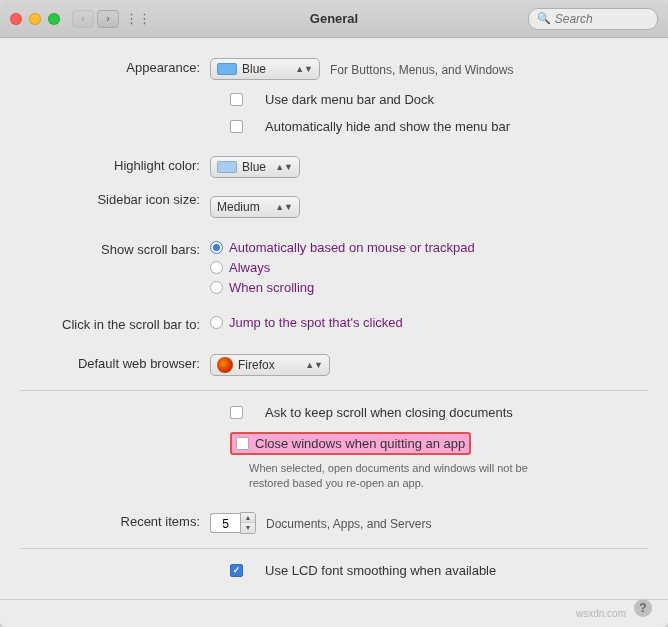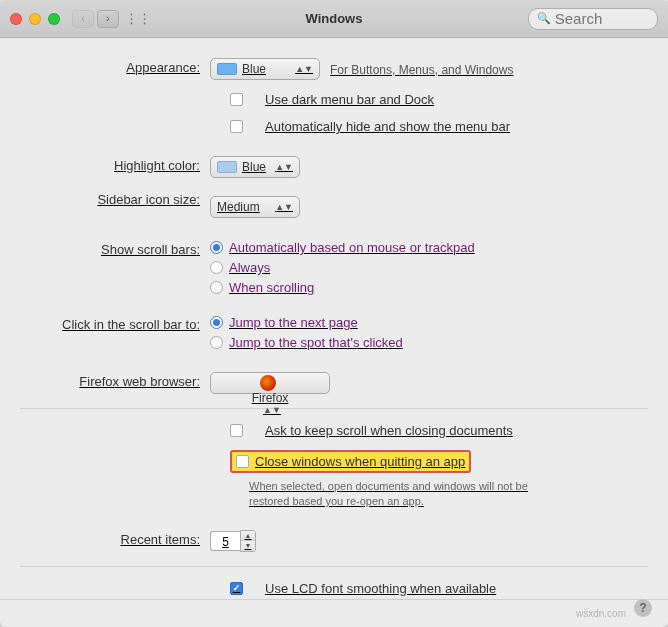--- a/index.html
+++ b/index.html
@@ -106,23 +106,24 @@
       border-radius: 10px;
       padding: 2px 8px;
       width: 130px;
       height: 22px;
     }
 
     .search-box input {
       border: none;
       background: transparent;
       outline: none;
-      font-size: 15px;
+      font-size: 12px;
       color: #555;
       width: 100%;
+      font-style: italic;
     }
 
     .search-icon-sym {
       color: #999;
       font-size: 11px;
       margin-right: 4px;
     }
 
     
     .content {
@@ -130,21 +131,20 @@
       padding: 20px 0 20px 0;
       overflow-y: auto;
       background: #ececec;
     }
 
     .settings-row {
       display: flex;
       align-items: flex-start;
       margin-bottom: 12px;
       padding: 0 30px;
-      text-decoration: underline;
     }
 
     .settings-row.indent {
       padding-left: 230px;
     }
 
     .row-label {
       text-align: right;
       min-width: 170px;
       margin-right: 10px;
@@ -284,21 +284,21 @@
 
     
     .separator {
       height: 1px;
       background: #d0d0d0;
       margin: 14px 20px;
     }
 
     
     .highlighted-row {
-      background: #fde047;
+      background: #f9a8d4;
       border: 2px solid #e05050;
       border-radius: 3px;
       padding: 2px 4px;
       display: inline-flex;
       align-items: center;
       gap: 6px;
     }
 
     
     .help-text {
@@ -411,21 +411,21 @@
       <div class="traffic-light minimize"></div>
       <div class="traffic-light maximize"></div>
     </div>
     <div class="nav-buttons">
       <div class="nav-btn disabled">‹</div>
       <div class="nav-btn">›</div>
     </div>
     <div class="grid-btn">
       ⋮⋮
     </div>
-    <div class="window-title">Windows</div>
+    <div class="window-title">General</div>
     <div class="search-box">
       <span class="search-icon-sym">🔍</span>
       <input type="text" placeholder="Search" style="">
     </div>
   </div>
 
   <div class="content">
 
     <div class="settings-row">
       <div class="row-label">Appearance:</div>
@@ -497,36 +497,32 @@
         </div>
       </div>
     </div>
 
     <div style="height:8px;"></div>
 
     <div class="settings-row">
       <div class="row-label">Click in the scroll bar to:</div>
       <div class="row-content">
         <div class="radio-row">
-          <div class="radio selected"></div>
-          <span class="radio-label">Jump to the next page</span>
-        </div>
-        <div class="radio-row">
           <div class="radio"></div>
           <span class="radio-label">Jump to the spot that's clicked</span>
         </div>
       </div>
     </div>
 
     <div style="height:10px;"></div>
 
     <div class="settings-row">
-      <div class="row-label">Firefox web browser:</div>
+      <div class="row-label">Default web browser:</div>
       <div class="row-content-inline">
-        <div class="dropdown" style="min-width:120px;flex-direction:column;">
+        <div class="dropdown" style="min-width:120px;">
           <div class="firefox-icon" style="margin-right:5px;"></div>
           <span class="dropdown-text">Firefox</span>
           <span class="dropdown-arrow">▲▼</span>
         </div>
       </div>
     </div>
 
     <div class="separator"></div>
 
     <div class="settings-row indent">
@@ -553,20 +549,21 @@
     <div class="settings-row">
       <div class="row-label">Recent items:</div>
       <div class="row-content-inline">
         <div class="stepper">
           <div class="stepper-val">5</div>
           <div class="stepper-arrows">
             <div class="stepper-arrow">▲</div>
             <div class="stepper-arrow">▼</div>
           </div>
         </div>
+        <span class="dropdown-description">Documents, Apps, and Servers</span>
       </div>
     </div>
 
     <div class="separator"></div>
 
     <div class="settings-row indent">
       <div class="checkbox-row">
         <div class="checkbox checked"></div>
         <span class="checkbox-label">Use LCD font smoothing when available</span>
       </div>

